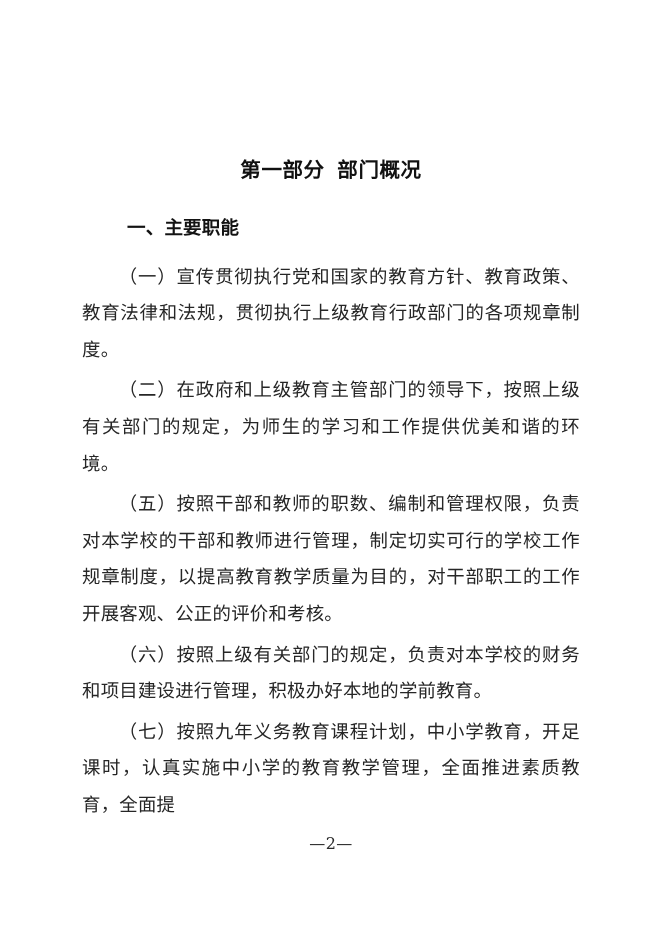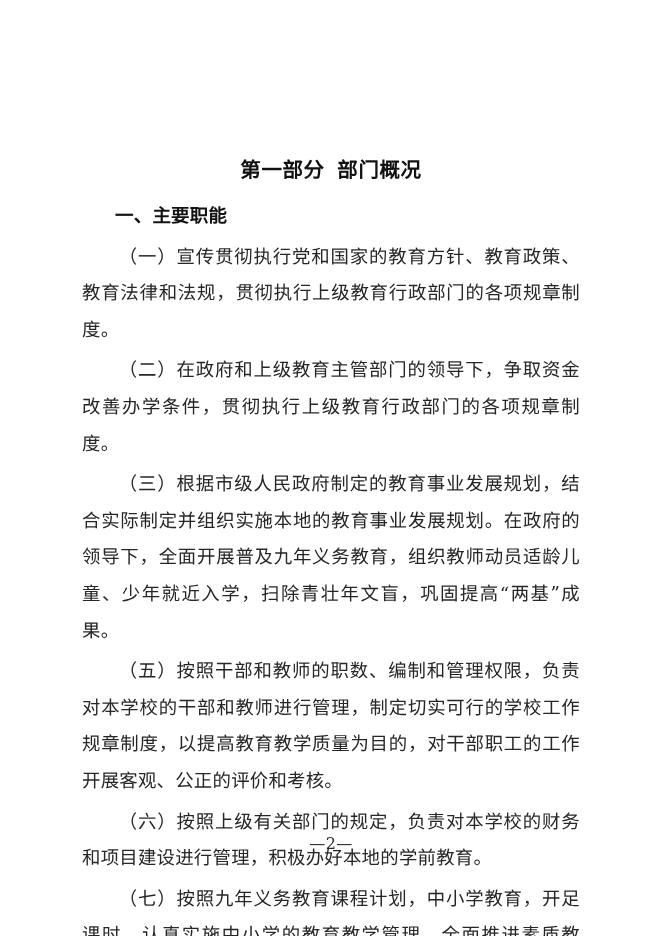--- a/index.html
+++ b/index.html
@@ -46,21 +46,21 @@
   }
 
   
   .section-heading {
     font-family: "DejaVu Serif", "Liberation Serif", serif;
     font-weight: bold;
     font-size: 18.5px;
     line-height: 36.6px;
     letter-spacing: 0.2px;
     text-indent: 2em;
-    margin: 0;
+    margin: 12px;
     color: #131313;
   }
 
   
   .para {
     font-family: "DejaVu Serif", "Liberation Serif", serif;
     font-weight: normal;
     font-size: 18.4px;
     line-height: 36.6px;
     letter-spacing: 0.25px;
@@ -95,23 +95,22 @@
 <div class="page">
 
   <h1 class="doc-title">第一部分  部门概况</h1>
 
   <div class="body-col">
 
     <p class="section-heading">一、主要职能</p>
 
     <p class="para">（一）宣传贯彻执行党和国家的教育方针、教育政策、教育法律和法规，贯彻执行上级教育行政部门的各项规章制度。</p>
 
-    <p class="para">（二）在政府和上级教育主管部门的领导下，争取资金改善办学条件，贯彻执行上级教育行政部门的各项规章制度。</p>
+    <p class="para">（二）在政府和上级教育主管部门的领导下，按照上级有关部门的规定，为师生的学习和工作提供优美和谐的环境。</p>
 
-    <p class="para">（三）根据市级人民政府制定的教育事业发展规划，结合实际制定并组织实施本地的教育事业发展规划。在政府的领导下，全面开展普及九年义务教育，组织教师动员适龄儿童、少年就近入学，扫除青壮年文盲，巩固提高“两基”成果。</p>
 
 
     <p class="para">（五）按照干部和教师的职数、编制和管理权限，负责对本学校的干部和教师进行管理，制定切实可行的学校工作规章制度，以提高教育教学质量为目的，对干部职工的工作开展客观、公正的评价和考核。</p>
 
     <p class="para">（六）按照上级有关部门的规定，负责对本学校的财务和项目建设进行管理，积极办好本地的学前教育。</p>
 
     <p class="para">（七）按照九年义务教育课程计划，中小学教育，开足课时，认真实施中小学的教育教学管理，全面推进素质教育，全面提</p>
 
   </div>
 

